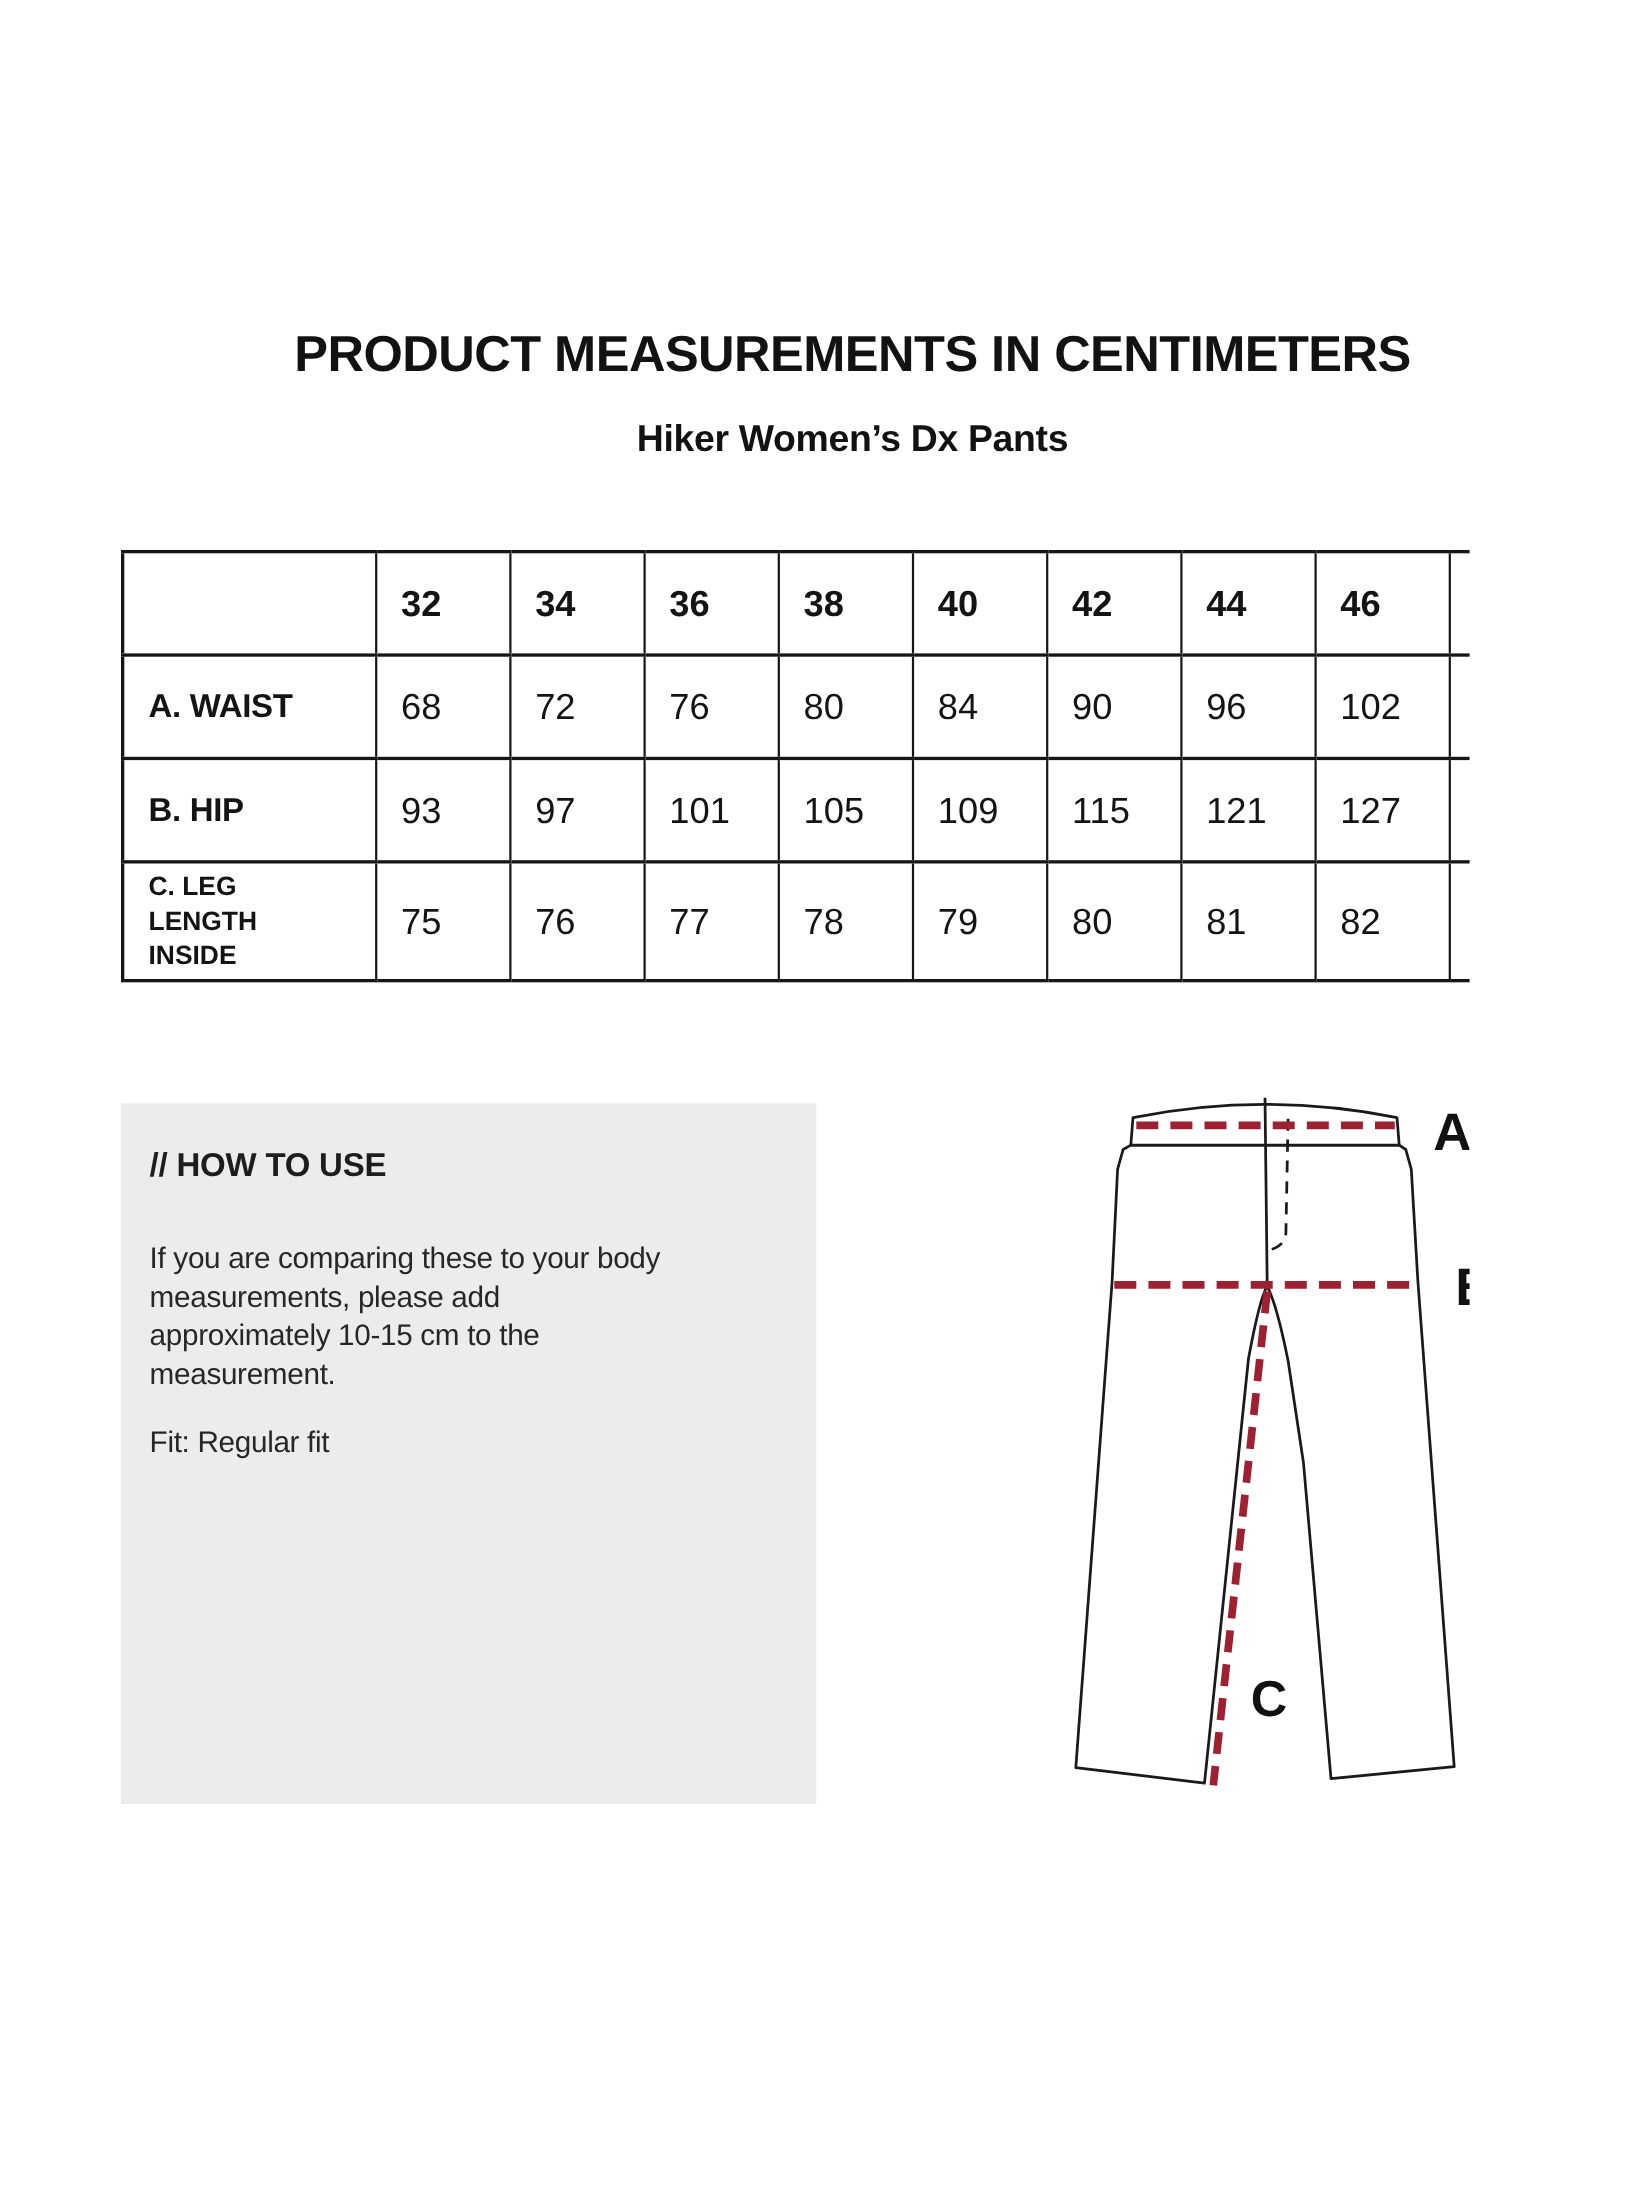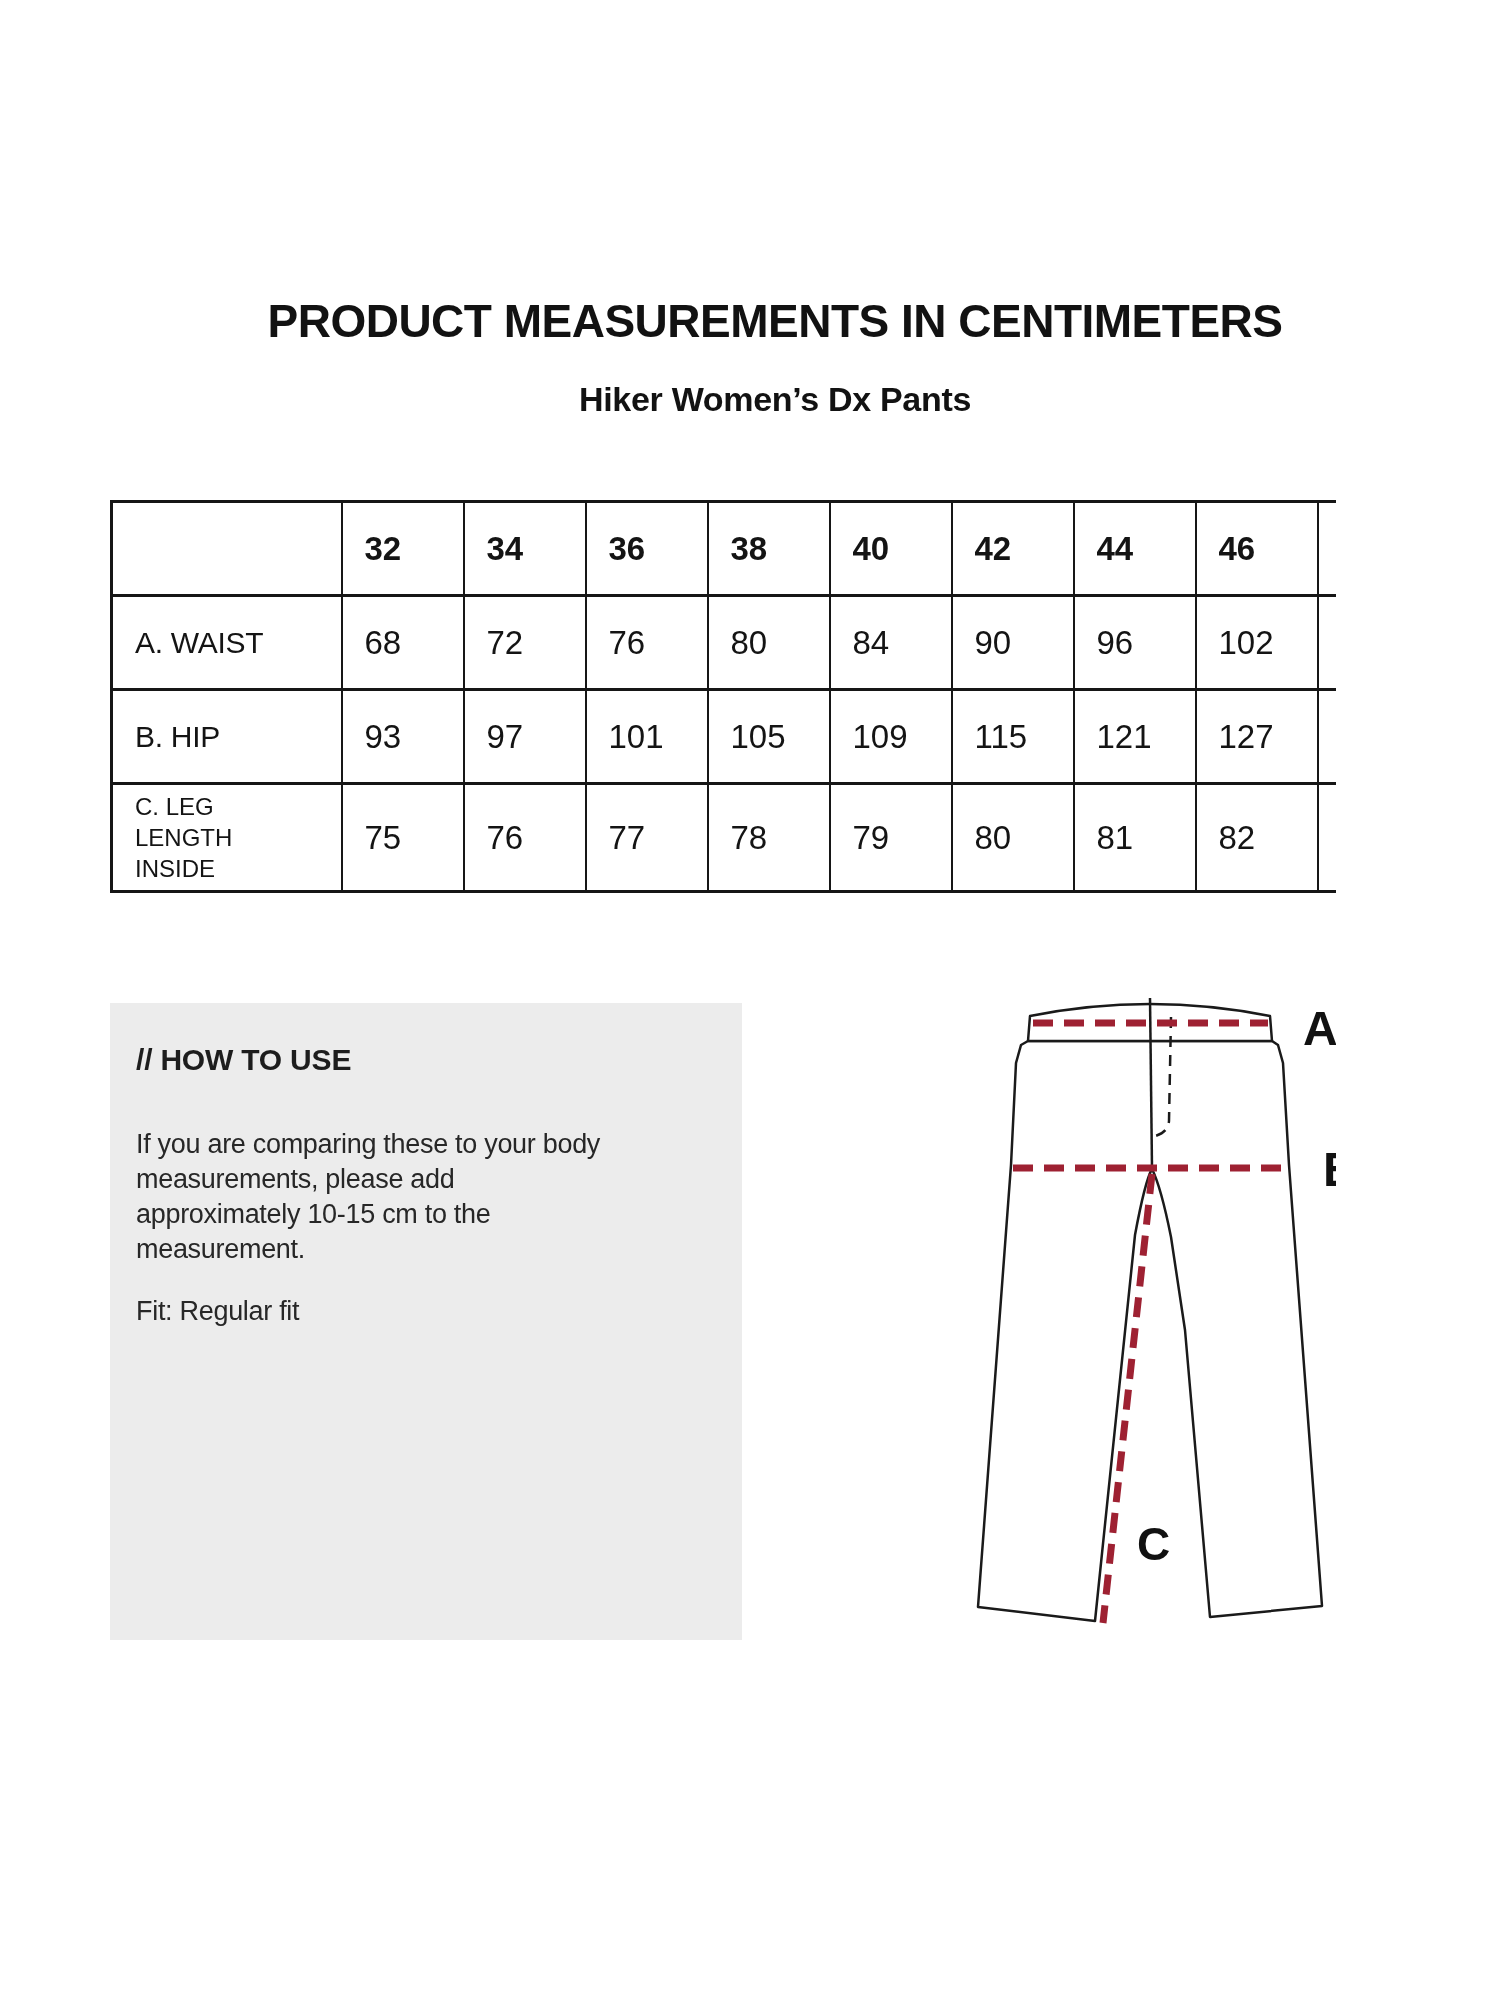--- a/index.html
+++ b/index.html
@@ -24,21 +24,21 @@
     padding-left:20px;
   }
   .size-table th,.size-table td{
     border:2px solid #161616;border-top-width:3px;border-bottom-width:3px;
     vertical-align:middle;text-align:left;padding:0 10px 0 22px;
   }
   .size-table thead tr{height:94px;}
   .size-table tbody tr{height:94px;}
   .size-table tbody tr:last-child{height:108px;}
   .size-table thead th{font-size:33px;font-weight:700;}
-  .size-table th.rowlabel{font-size:30px;font-weight:400;letter-spacing:-0.3px;}
+  .size-table th.rowlabel{font-size:30px;font-weight:700;letter-spacing:-0.3px;}
   .size-table th.rowlabel.small{font-size:24px;line-height:1.3;letter-spacing:0;padding-right:26px;}
   .size-table td{font-size:33px;font-weight:400;}
   
   .howto{
     position:absolute;left:110px;top:1003px;width:632px;height:637px;
     background:#ececec;box-sizing:border-box;padding:40px 40px 16px 26px;
   }
   .howto h3{
     margin:0 0 50px 0;font-size:30px;font-weight:700;letter-spacing:-0.2px;color:#1d1d1d;
   }

